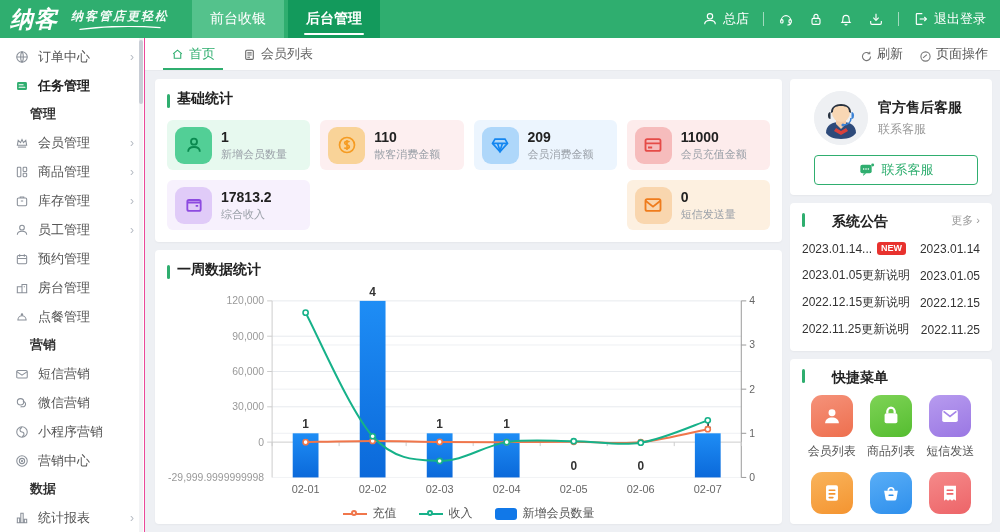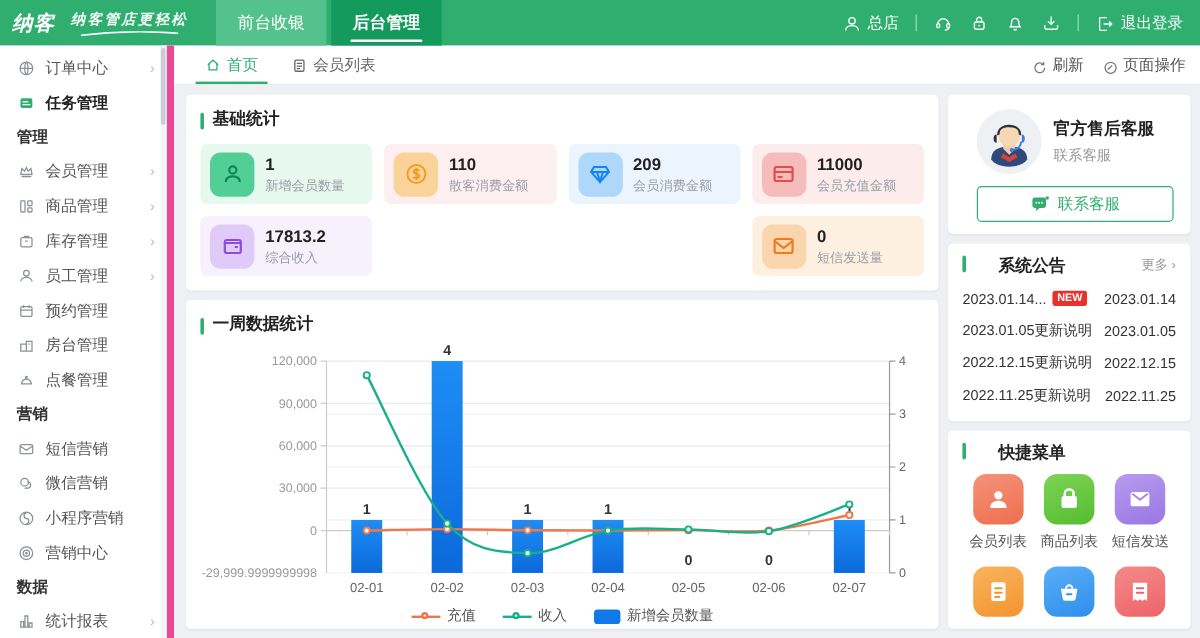--- a/index.html
+++ b/index.html
@@ -1,43 +1,43 @@
 <!DOCTYPE html>
 <html><head>
 <meta charset="utf-8">
 <style>
   * { margin:0; padding:0; box-sizing:border-box; }
   html,body { width:1000px; height:532px; overflow:hidden; font-family:"Liberation Sans","DejaVu Sans",sans-serif; background:#eef0f4; font-size:12px; color:#333; }
 
   
   .header { height:38px; background:#2fae6f; display:flex; align-items:center; color:#fff; padding:0 14px 0 10px; }
-  .logo { font-size:17px; font-weight:bold; font-style:italic; letter-spacing:1px; }
+  .logo { font-size:23px; font-weight:bold; font-style:italic; letter-spacing:1px; }
   .tagline-wrap { margin-left:12px; margin-right:22px; display:flex; flex-direction:column; align-items:center; }
   .tagline { font-size:12px; font-style:italic; letter-spacing:2px; font-weight:bold; opacity:.95; }
   .tagline-swoosh { width:100px; height:5px; margin-top:1px; }
   .hnav { display:flex; height:38px; align-items:stretch; }
   .hnav-item { padding:0 18px; display:flex; align-items:center; font-size:14px; background:#54c28c; margin-right:4px; cursor:pointer; position:relative; }
   .hnav-item.active { background:#139a5c; font-weight:bold; }
   .hnav-item.active:after { content:""; position:absolute; left:16px; right:16px; bottom:3px; height:2px; background:#fff; border-radius:2px; }
   .hright { margin-left:auto; display:flex; align-items:center; gap:14px; font-size:13px; }
   .hright .sep { width:1px; height:14px; background:rgba(255,255,255,.55); }
   .hicon { width:16px; height:16px; display:block; }
-  .hitem { display:flex; align-items:flex-end; gap:5px; cursor:pointer; }
+  .hitem { display:flex; align-items:center; gap:5px; cursor:pointer; }
 
   
   .layout { display:flex; height:494px; }
-  .sidebar { width:145px; background:#fff; border-right:6px solid #ec4899; padding-top:4px; position:relative; flex:none; }
+  .sidebar { width:145px; background:#fff; border-right:1px solid #ec4899; padding-top:4px; position:relative; flex:none; }
   .sb-scroll { position:absolute; top:0; right:1px; width:4px; height:100%; background:#f2f3f5; }
   .sb-thumb { position:absolute; top:2px; right:0; width:4px; height:64px; background:#c9ced6; border-radius:2px; }
   .sb-item { height:29px; display:flex; align-items:center; padding:0 10px 0 15px; color:#555; font-size:13px; cursor:pointer; }
   .sb-item .ic { width:14px; height:14px; margin-right:9px; color:#8a9099; flex:none; }
   .sb-item .arrow { margin-left:auto; color:#b7bcc4; font-size:12px; }
   .sb-item.active { color:#222; font-weight:bold; }
   .sb-item.active .ic { color:#2fae6f; }
-  .sb-section { height:28px; display:flex; align-items:center; padding-left:14px; font-size:13px; font-weight:bold; color:#333; }
+  .sb-section { height:28px; display:flex; align-items:center; padding-left:30px; font-size:13px; font-weight:bold; color:#333; }
 
   .main { flex:1; display:flex; flex-direction:column; min-width:0; }
 
   
   .tabbar { height:33px; background:#fff; border-bottom:1px solid #e8eaee; display:flex; align-items:stretch; padding:0 12px; }
   .tab { display:flex; align-items:center; gap:5px; padding:0 14px; font-size:13px; color:#666; cursor:pointer; position:relative; }
   .tab .ic { width:13px; height:13px; }
   .tab.active { color:#2fae6f; }
   .tab.active:after { content:""; position:absolute; left:6px; right:6px; bottom:0; height:2px; background:#2fae6f; }
   .tab-actions { margin-left:auto; display:flex; align-items:center; gap:16px; color:#555; font-size:13px; }

